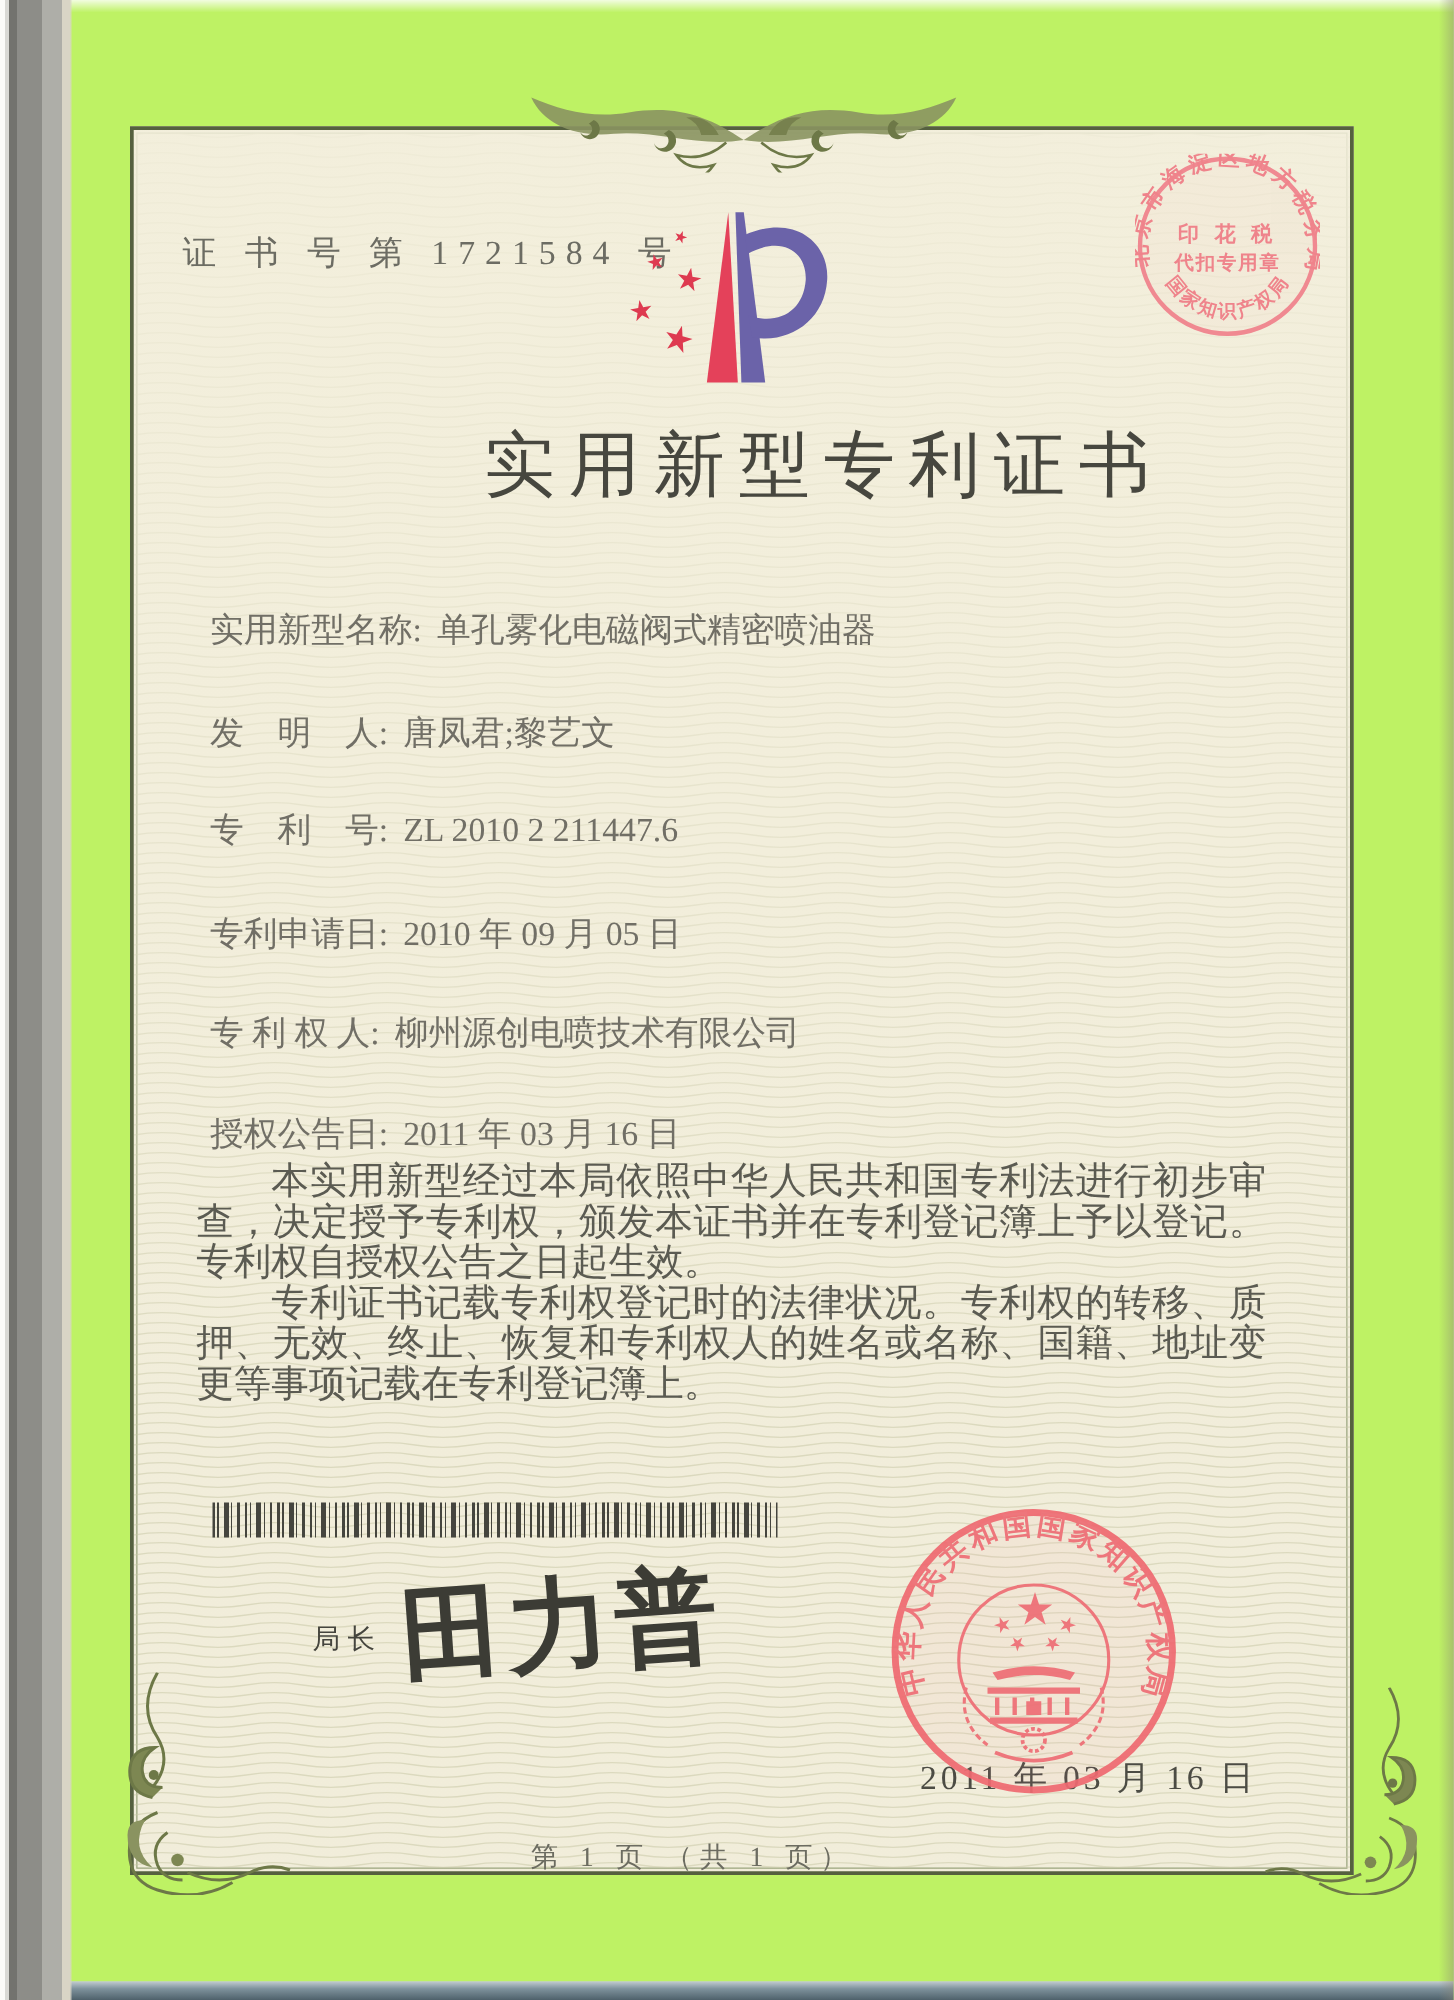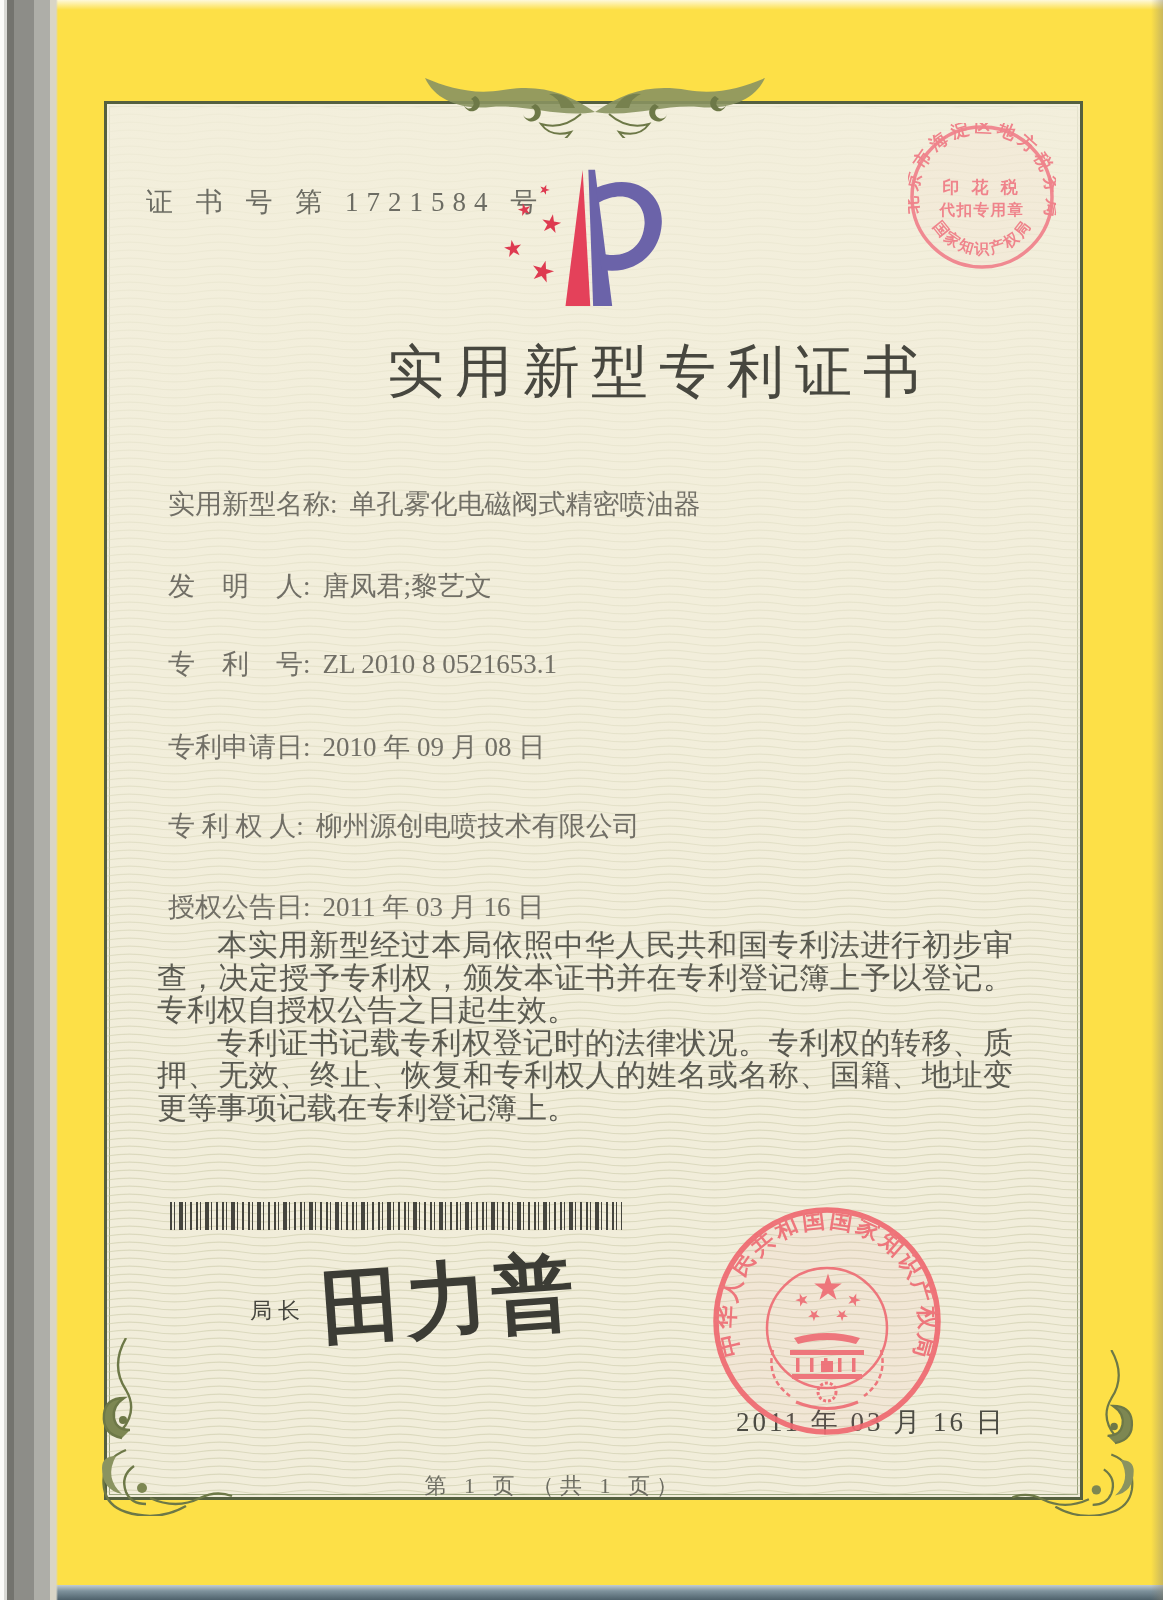--- a/index.html
+++ b/index.html
@@ -1,18 +1,18 @@
 <!DOCTYPE html>
 <html><head>
 <meta charset="utf-8">
 <style>
   html,body{margin:0;padding:0;background:#a9a9a5;}
   .scan{
     position:relative;width:1163px;height:1600px;overflow:hidden;
-    background:#fde047;
+    background:#bef264;
     font-family:"Liberation Serif","DejaVu Serif",serif;
   }
   
   .edge-left{position:absolute;left:0;top:0;width:58px;height:1600px;z-index:30;
     background:linear-gradient(90deg,#fbfbf9 0 4px,#d9d9d5 4px 7px,#73736e 7px 14px,#8d8d88 14px 34px,#aeaea8 34px 50px,#d9d5c6 50px 56px,rgba(244,240,224,0) 58px);}
   .edge-bottom{position:absolute;left:0;bottom:0;width:1163px;height:15px;z-index:25;
     background:linear-gradient(180deg,#c3cdd1 0,#7e929c 40%,#4e616b 100%);}
   .edge-right{position:absolute;right:0;top:0;width:12px;height:1600px;z-index:25;
     background:linear-gradient(270deg,rgba(140,135,118,.45),rgba(140,135,118,0));}
   .edge-top{position:absolute;left:0;top:0;width:1163px;height:10px;z-index:24;
@@ -161,24 +161,24 @@
 
   <div class="abs title">实用新型专利证书</div>
 
   <div class="abs field-row f0">
     <span>实用新型名称:</span><span class="val">单孔雾化电磁阀式精密喷油器</span>
   </div>
   <div class="abs field-row f1">
     <span>发　明　人:</span><span class="val">唐凤君;黎艺文</span>
   </div>
   <div class="abs field-row f2">
-    <span>专　利　号:</span><span class="val">ZL 2010 8 0521653.1</span>
+    <span>专　利　号:</span><span class="val">ZL 2010 2 211447.6</span>
   </div>
   <div class="abs field-row f3">
-    <span>专利申请日:</span><span class="val">2010 年 09 月 08 日</span>
+    <span>专利申请日:</span><span class="val">2010 年 09 月 05 日</span>
   </div>
   <div class="abs field-row f4">
     <span>专 利 权 人:</span><span class="val">柳州源创电喷技术有限公司</span>
   </div>
   <div class="abs field-row f5">
     <span>授权公告日:</span><span class="val">2011 年 03 月 16 日</span>
   </div>
 
   <div class="abs body-text">
     <p>本实用新型经过本局依照中华人民共和国专利法进行初步审查，决定授予专利权，颁发本证书并在专利登记簿上予以登记。专利权自授权公告之日起生效。</p>

